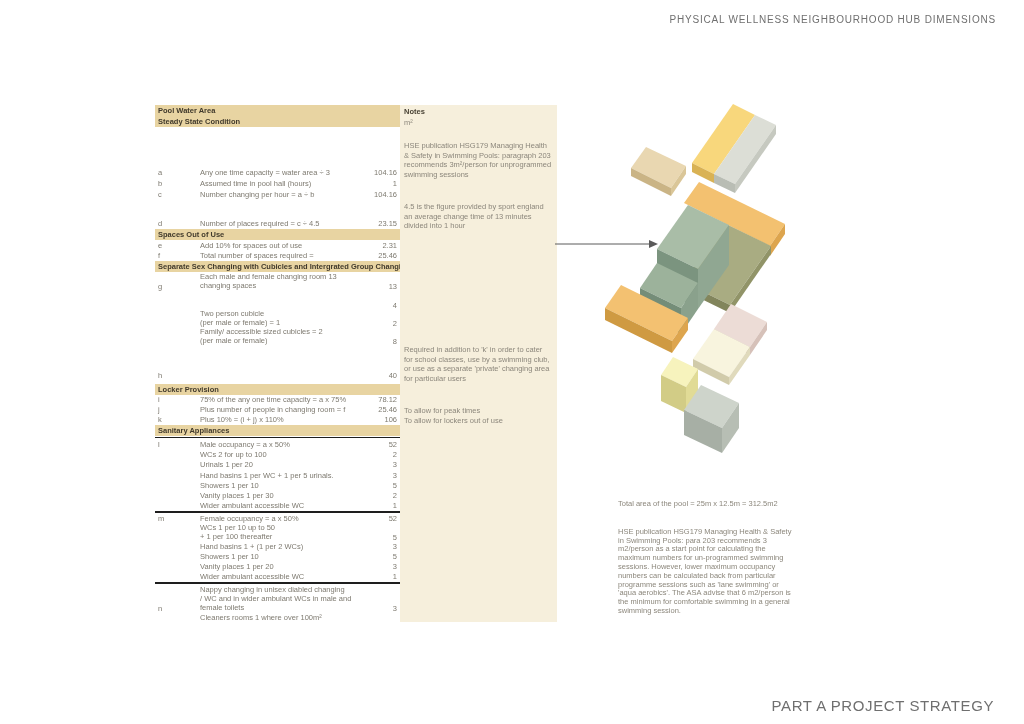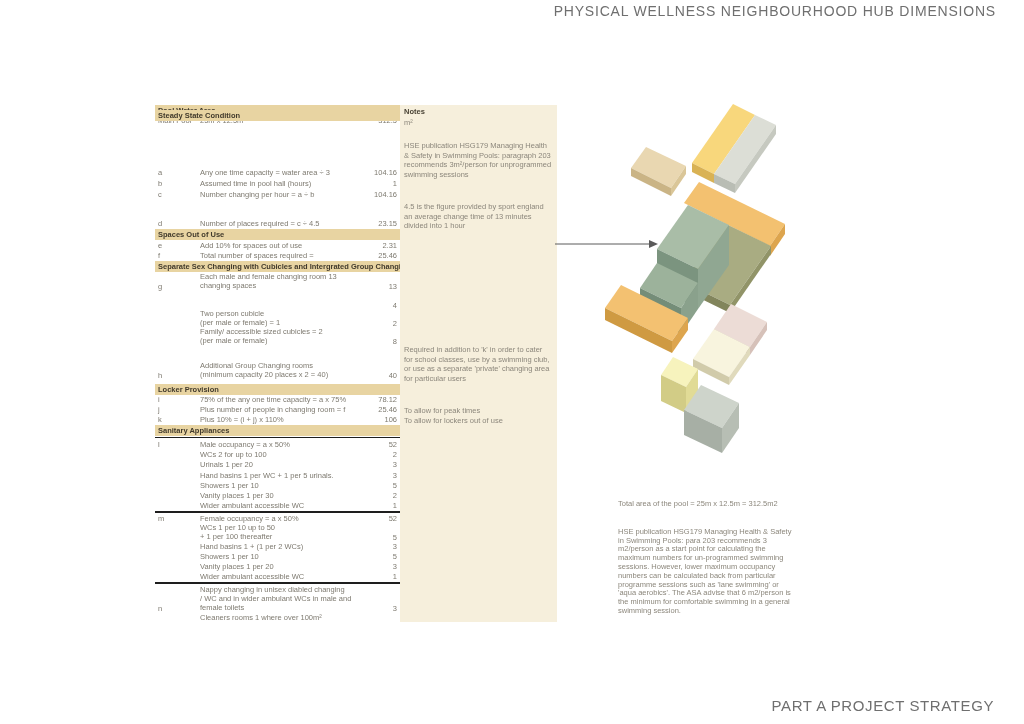--- a/index.html
+++ b/index.html
@@ -2,22 +2,22 @@
 <html><head>
 <meta charset="utf-8">
 <style>
   html,body{margin:0;padding:0;}
   body{
     width:1024px;height:724px;position:relative;overflow:hidden;
     background:#ffffff;
     font-family:"Liberation Sans",sans-serif;
   }
   #title{
-    position:absolute;top:3px;right:28px;
-    font-size:14px;letter-spacing:.8px;color:#6f6f6f;
+    position:absolute;top:14px;right:28px;
+    font-size:10px;letter-spacing:.8px;color:#6f6f6f;
   }
   #footer{
     position:absolute;top:697px;right:30px;
     font-size:15px;letter-spacing:.6px;color:#6f6f6f;
   }
   
   #table{position:absolute;left:155px;top:0;width:245px;height:724px;}
   .row{position:absolute;left:0;width:245px;height:25px;
        font-size:7.5px;line-height:9px;color:#7e7a70;}
   .row .lt{position:absolute;left:3px;top:0;white-space:nowrap;}
@@ -48,21 +48,21 @@
 
 <div id="title">PHYSICAL WELLNESS NEIGHBOURHOOD HUB DIMENSIONS</div>
 
 <div id="table">
   <div class="hdr" style="top:105px"><span>Pool Water Area</span></div>
   <div class="row" style="top:116px">
       <span class="lt">Main Pool</span>
       <span class="ds">25m x 12.5m</span>
       <span class="vl">312.5</span>
     </div>
-  <div class="hdr" style="top:110px"><span>Steady State Condition</span></div>
+  <div class="hdr" style="top:116px"><span>Steady State Condition</span></div>
 
   <div class="row" style="top:168px">
       <span class="lt">a</span>
       <span class="ds">Any one time capacity = water area ÷ 3</span>
       <span class="vl">104.16</span>
     </div>
   <div class="row" style="top:179px">
       <span class="lt">b</span>
       <span class="ds">Assumed time in pool hall (hours)</span>
       <span class="vl">1</span>
@@ -108,22 +108,20 @@
       <span class="vl">2</span>
     </div>
   <div class="row vb" style="top:327px;height:19px">
       <span class="lt"></span>
       <span class="ds">Family/ accessible sized cubicles = 2
 (per male or female)</span>
       <span class="vl">8</span>
     </div>
   <div class="row vb" style="top:361px;height:19px">
       <span class="lt">h</span>
-      <span class="ds">Additional Group Changing rooms
-(minimum capacity 20 places x 2 = 40)</span>
       <span class="vl">40</span>
     </div>
 
   <div class="hdr" style="top:384px"><span>Locker Provision</span></div>
   <div class="row" style="top:395px">
       <span class="lt">i</span>
       <span class="ds">75% of the any one time capacity = a x 75%</span>
       <span class="vl">78.12</span>
     </div>
   <div class="row" style="top:405px">

